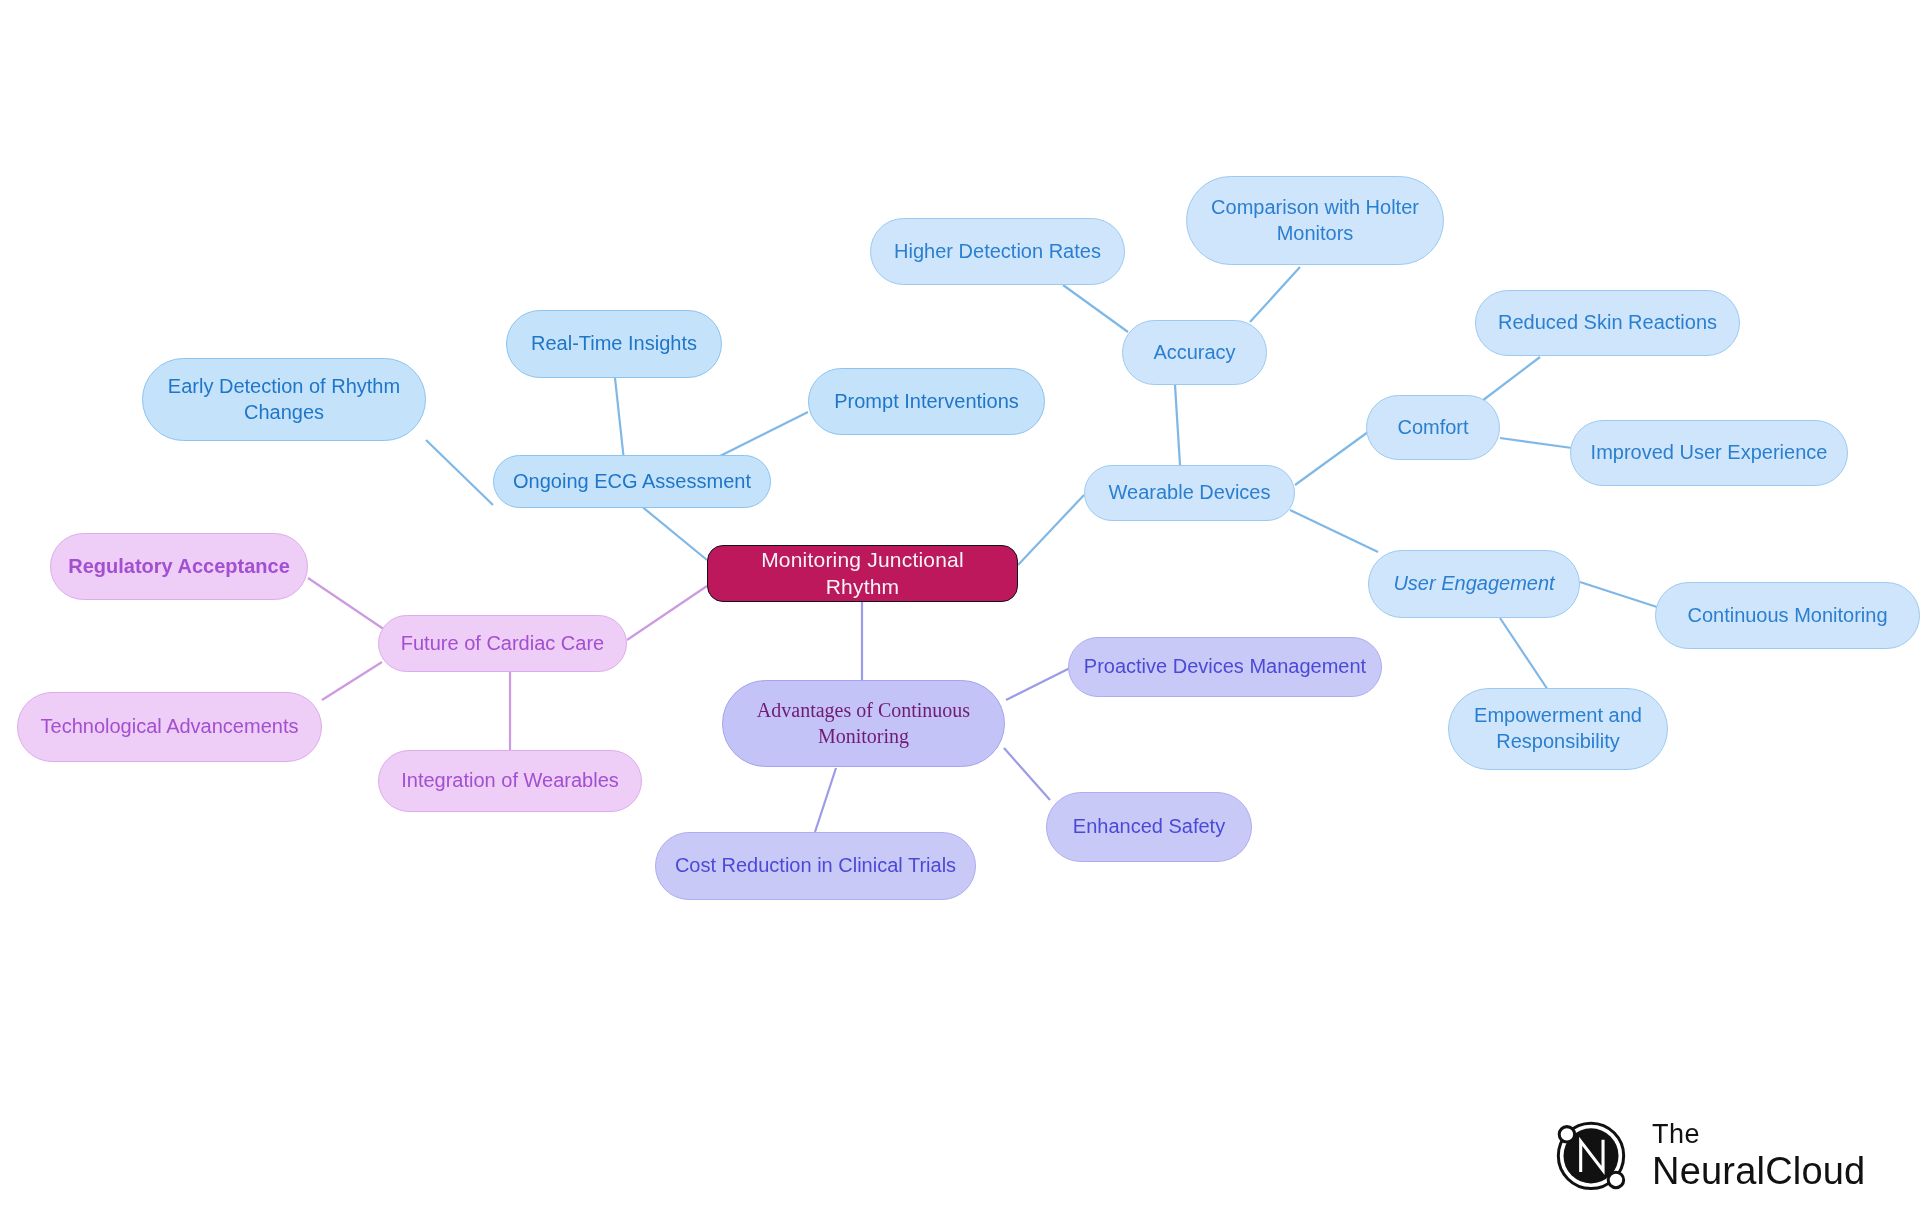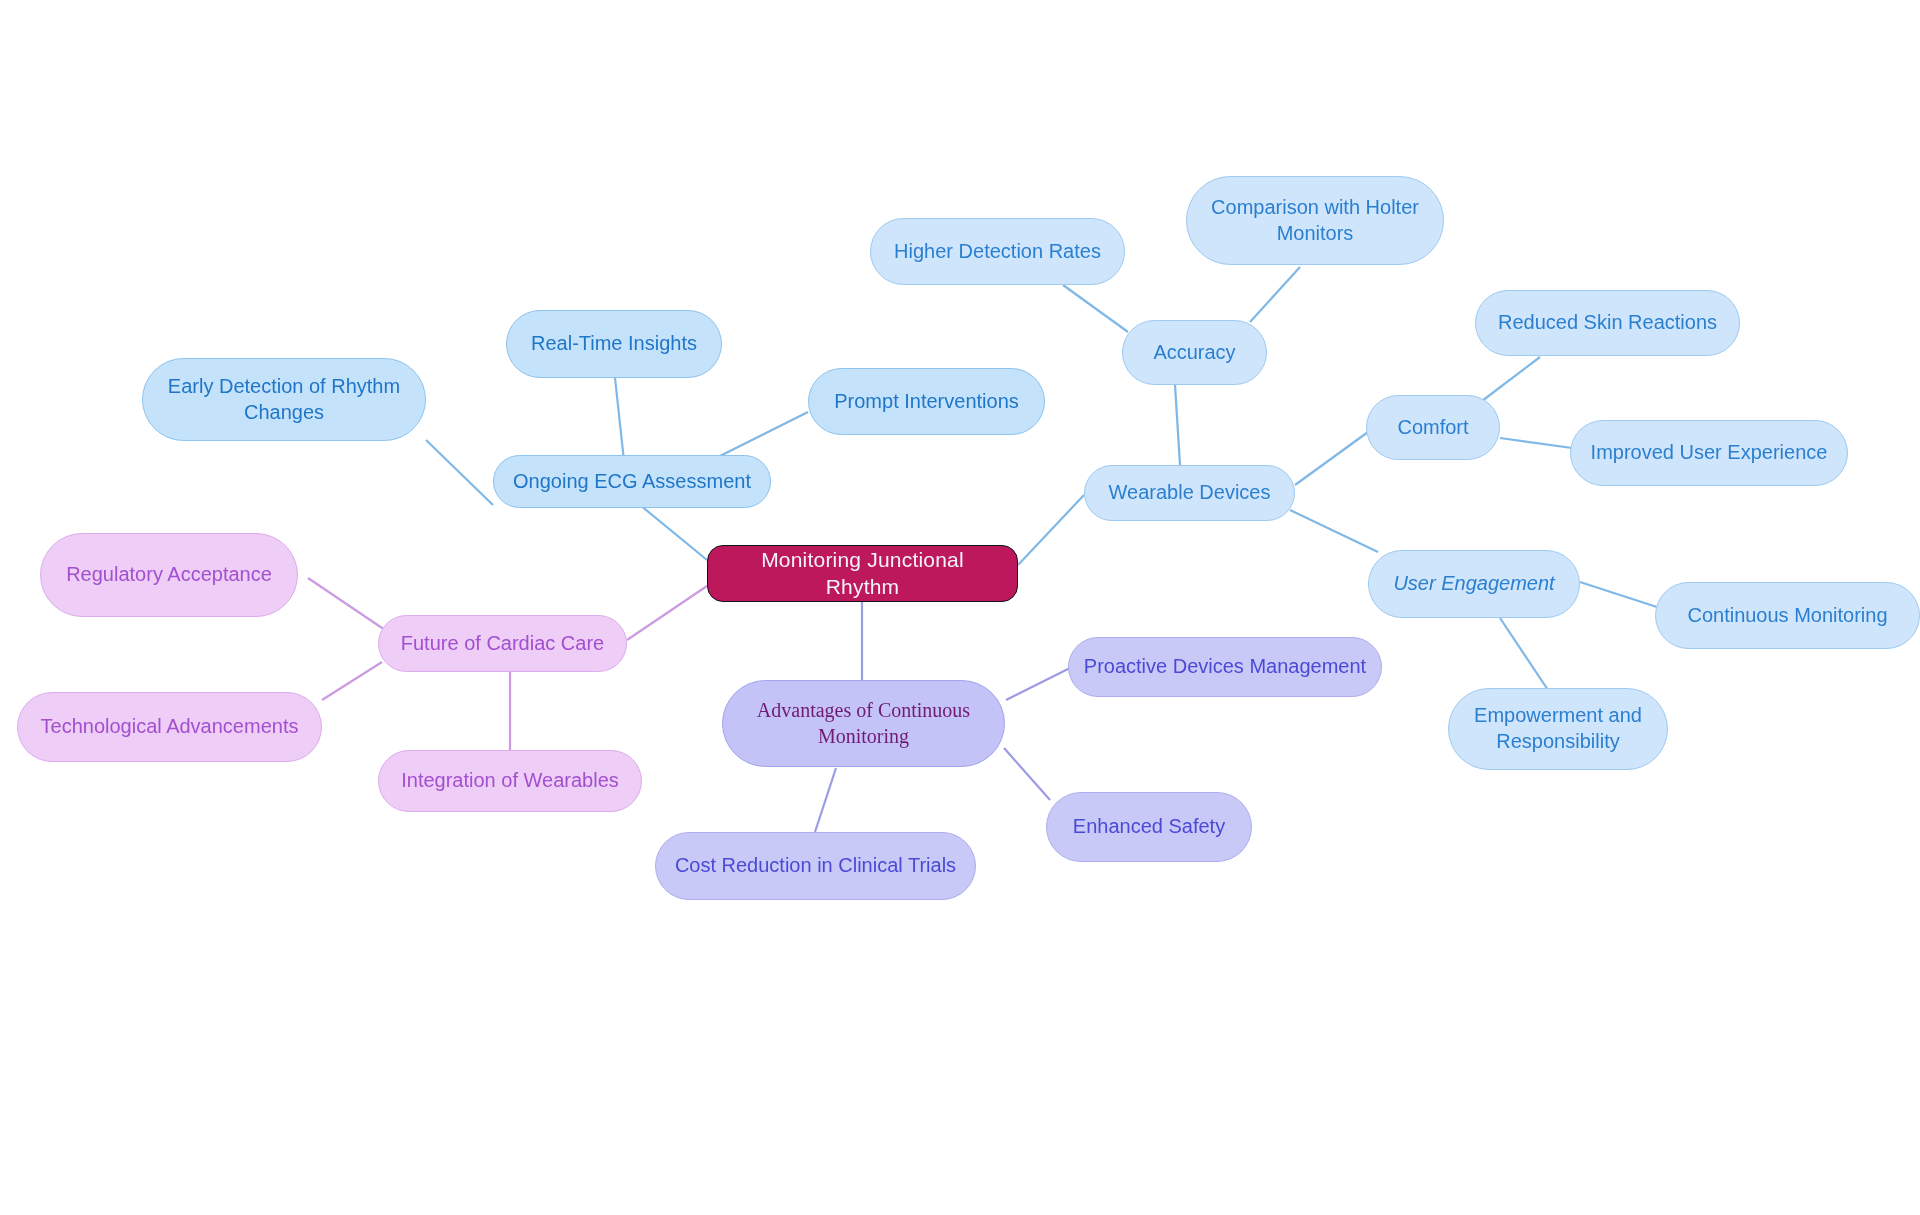--- a/index.html
+++ b/index.html
@@ -178,20 +178,33 @@
   <div class="node purple" style="left:722px; top:680px; width:283px; height:87px;">Advantages of Continuous Monitoring</div>
 
   <div class="node purple-soft" style="left:1068px; top:637px; width:314px; height:60px;">Proactive Devices Management</div>
 
   <div class="node purple-soft" style="left:1046px; top:792px; width:206px; height:70px;">Enhanced Safety</div>
 
   <div class="node purple-soft" style="left:655px; top:832px; width:321px; height:68px;">Cost Reduction in Clinical Trials</div>
 
   <div class="node pink" style="left:378px; top:615px; width:249px; height:57px;">Future of Cardiac Care</div>
 
-  <div class="node pink" style="left:40px; top:533px; width:258px; height:84px;">Regulatory Acceptance</div>
+  <div class="node pink" style="left:50px; top:533px; width:258px; height:67px;font-weight:bold;">Regulatory Acceptance</div>
 
   <div class="node pink" style="left:17px; top:692px; width:305px; height:70px;">Technological Advancements</div>
 
   <div class="node pink" style="left:378px; top:750px; width:264px; height:62px;">Integration of Wearables</div>
 
+  <div id="logo">
+    <svg id="logo-mark" viewBox="0 0 100 100">
+      <circle cx="50" cy="51" r="38" fill="none" stroke="#111111" stroke-width="3.5"></circle>
+      <circle cx="50" cy="51" r="32" fill="#111111"></circle>
+      <circle cx="22" cy="26" r="9" fill="#ffffff" stroke="#111111" stroke-width="3.5"></circle>
+      <circle cx="79" cy="79" r="9" fill="#ffffff" stroke="#111111" stroke-width="3.5"></circle>
+      <path d="M 38 68 L 38 34 L 64 68 L 64 34" fill="none" stroke="#ffffff" stroke-width="3.6" stroke-linecap="square" stroke-linejoin="miter"></path>
+    </svg>
+    <div id="logo-text">
+      <span id="logo-the">The</span>
+      <span id="logo-name">NeuralCloud</span>
+    </div>
+  </div>
 
 </div>
 
 </body></html>

